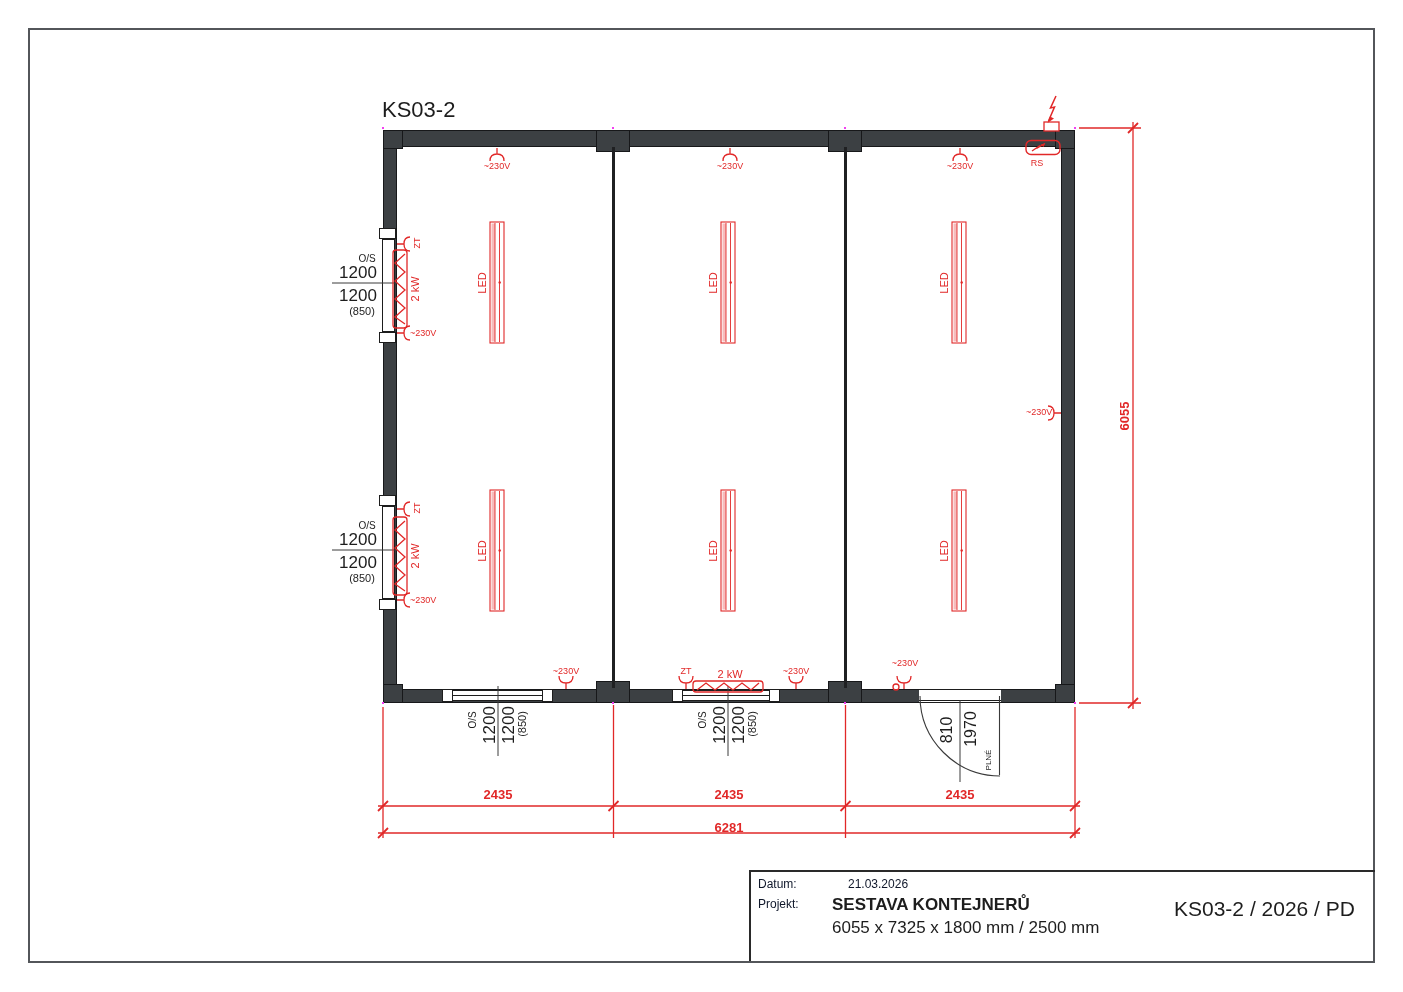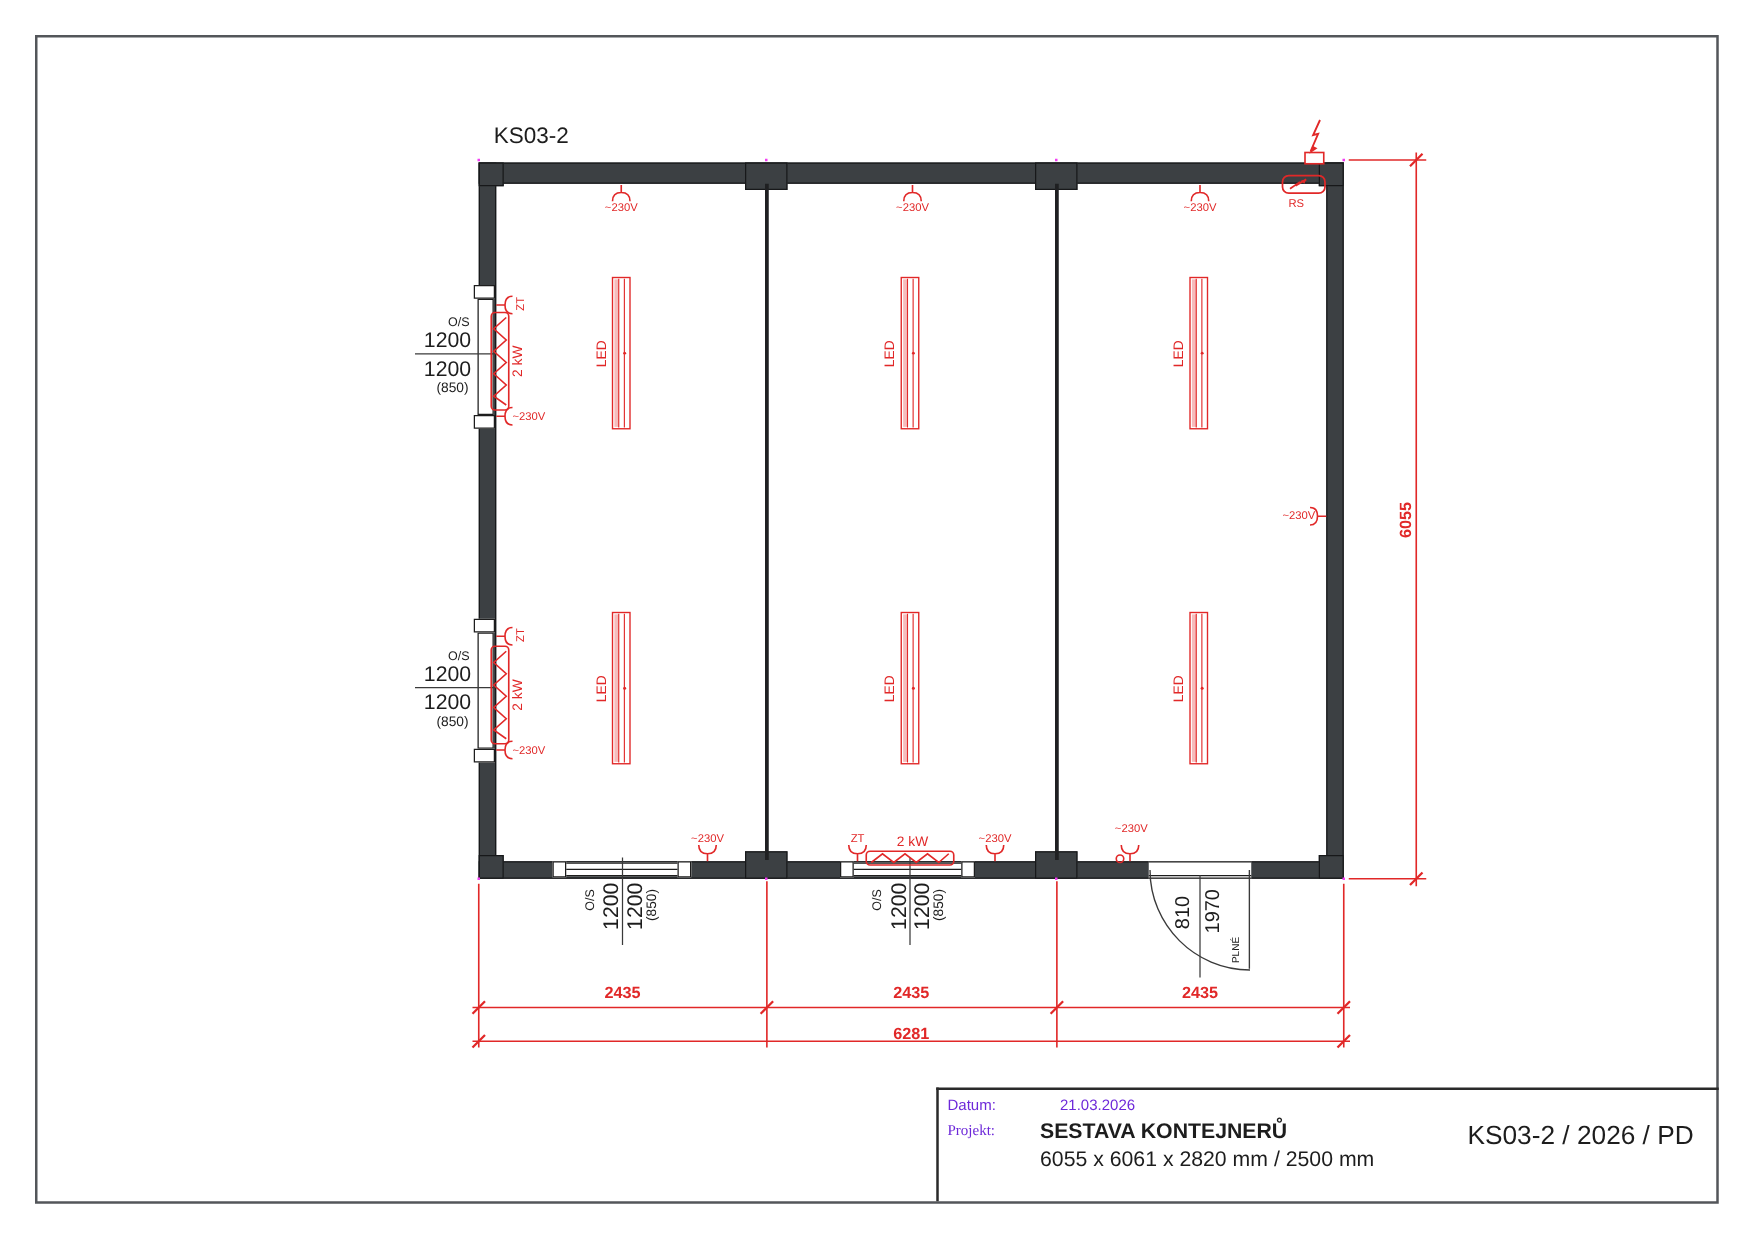--- a/index.html
+++ b/index.html
@@ -12,31 +12,31 @@
   .cap{position:absolute;background:#ffffff;border:1px solid #1d1d1d;box-sizing:border-box;}
   .hline{position:absolute;background:#1d1d1d;height:1px;}
   .lbl{position:absolute;transform:translate(-50%,-50%);white-space:nowrap;color:#1d1d1d;line-height:1;}
   .rot{position:absolute;transform:translate(-50%,-50%) rotate(-90deg);white-space:nowrap;color:#1d1d1d;line-height:1;}
   .lft{position:absolute;white-space:nowrap;color:#1d1d1d;line-height:1;}
   .red{color:#e12828;}
   .dim{font-weight:700;font-size:13px;color:#e12828;letter-spacing:0px;}
   .s10{font-size:10px;} .s11{font-size:11px;} .s17{font-size:17px;} .s16{font-size:16px;}
   .s9{font-size:9px;} .s8{font-size:8px;}
   .tbline{position:absolute;background:#2a2a2a;}
-  .tb-small{font-size:12px;color:#6d28d9;}
+  .tb-small{font-size:12px;color:#0f172a;}
   svg{position:absolute;left:0;top:0;}
 </style>
 </head>
 <body>
 
 <div class="sheet">
 
   <div class="pageborder"></div>
 
-  <div class="lft" style="left:382px;top:99px;font-size:18px;margin-left:13px;">KS03-2</div>
+  <div class="lft" style="left:382px;top:99px;font-size:22px;">KS03-2</div>
 
   <div class="wall" style="left:383px;top:130px;width:692px;height:17px;"></div>
   <div class="wall" style="left:383px;top:689px;width:692px;height:14px;"></div>
   <div class="wall" style="left:383px;top:130px;width:14px;height:573px;"></div>
   <div class="wall" style="left:1061px;top:130px;width:14px;height:573px;"></div>
 
   <div class="wall" style="left:596px;top:130px;width:34px;height:22px;"></div>
   <div class="wall" style="left:828px;top:130px;width:34px;height:22px;"></div>
   <div class="wall" style="left:596px;top:681px;width:34px;height:22px;"></div>
   <div class="wall" style="left:828px;top:681px;width:34px;height:22px;"></div>
@@ -261,18 +261,18 @@
   <div class="rot s11 red" style="left:944px;top:283px;">LED</div>
   <div class="rot s11 red" style="left:482px;top:551px;">LED</div>
   <div class="rot s11 red" style="left:713px;top:551px;">LED</div>
   <div class="rot s11 red" style="left:944px;top:551px;">LED</div>
   <div class="lbl s9 red" style="left:1037px;top:163px;">RS</div>
 
   <div class="tbline" style="left:749px;top:870px;width:626px;height:2px;"></div>
   <div class="tbline" style="left:749px;top:870px;width:2px;height:91px;"></div>
   <div class="lft tb-small" style="left:758px;top:878px;">Datum:</div>
   <div class="lft tb-small" style="left:848px;top:878px;">21.03.2026</div>
-  <div class="lft tb-small" style="left:758px;top:898px;font-family:Liberation Serif, serif;">Projekt:</div>
+  <div class="lft tb-small" style="left:758px;top:898px;">Projekt:</div>
   <div class="lft" style="left:832px;top:896px;font-size:17px;font-weight:700;">SESTAVA KONTEJNERŮ</div>
-  <div class="lft" style="left:832px;top:919px;font-size:17px;">6055 x 6061 x 2820 mm / 2500 mm</div>
+  <div class="lft" style="left:832px;top:919px;font-size:17px;">6055 x 7325 x 1800 mm / 2500 mm</div>
   <div class="lft" style="left:1174px;top:898px;font-size:21px;">KS03-2 / 2026 / PD</div>
 
 </div>
 
 </body></html>

